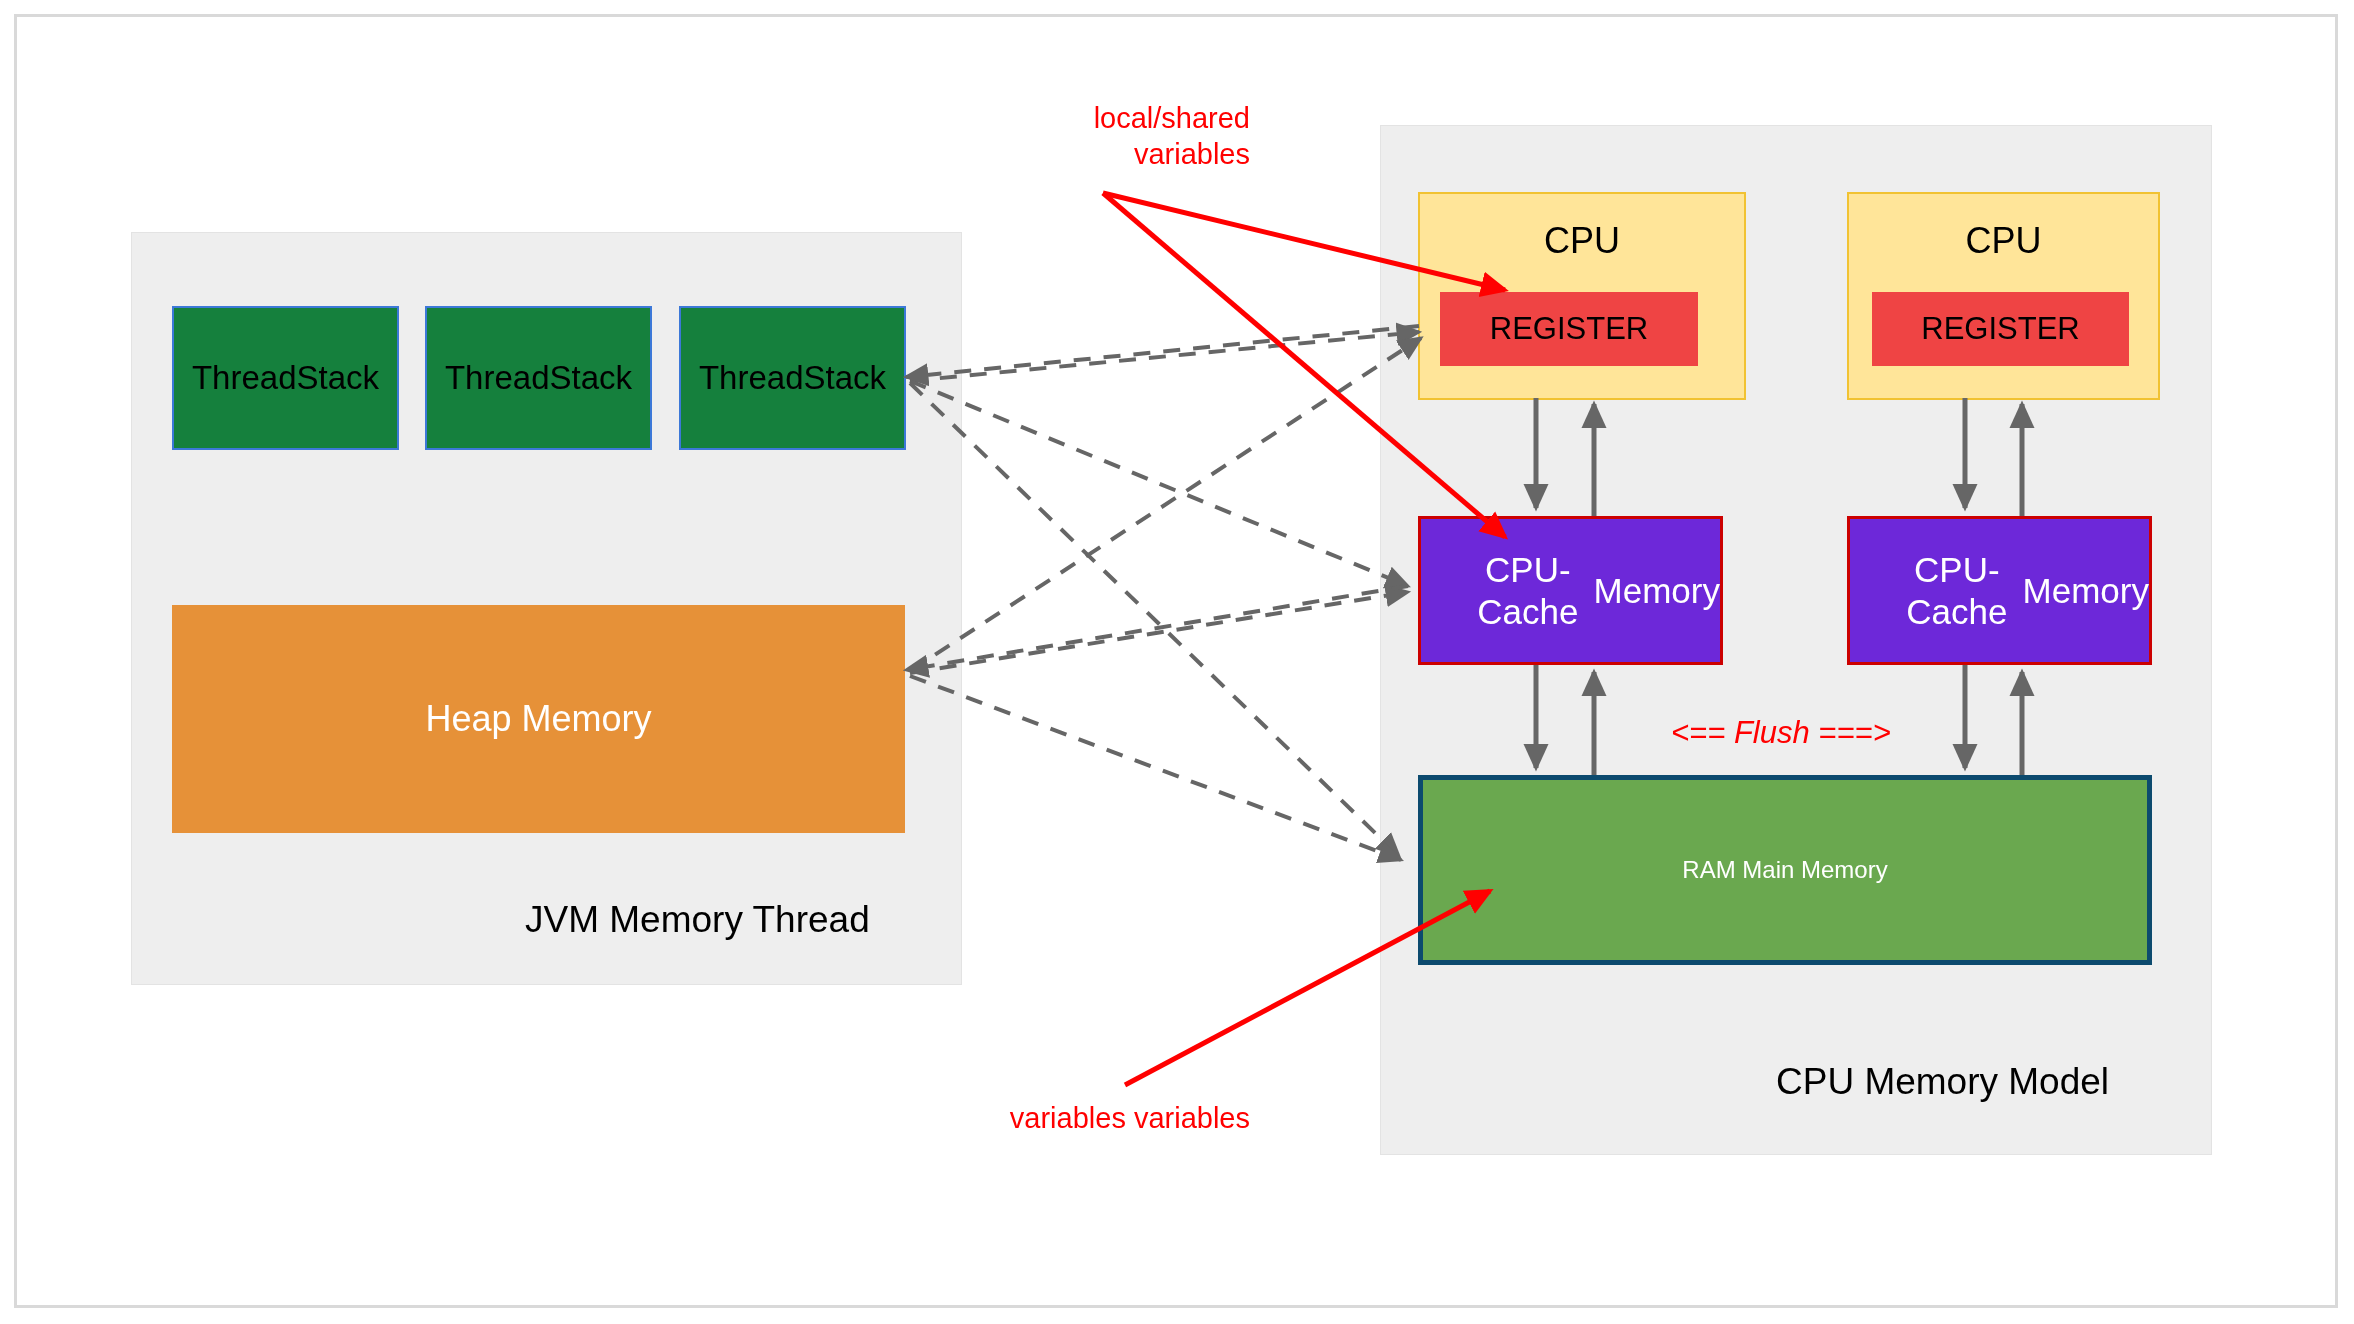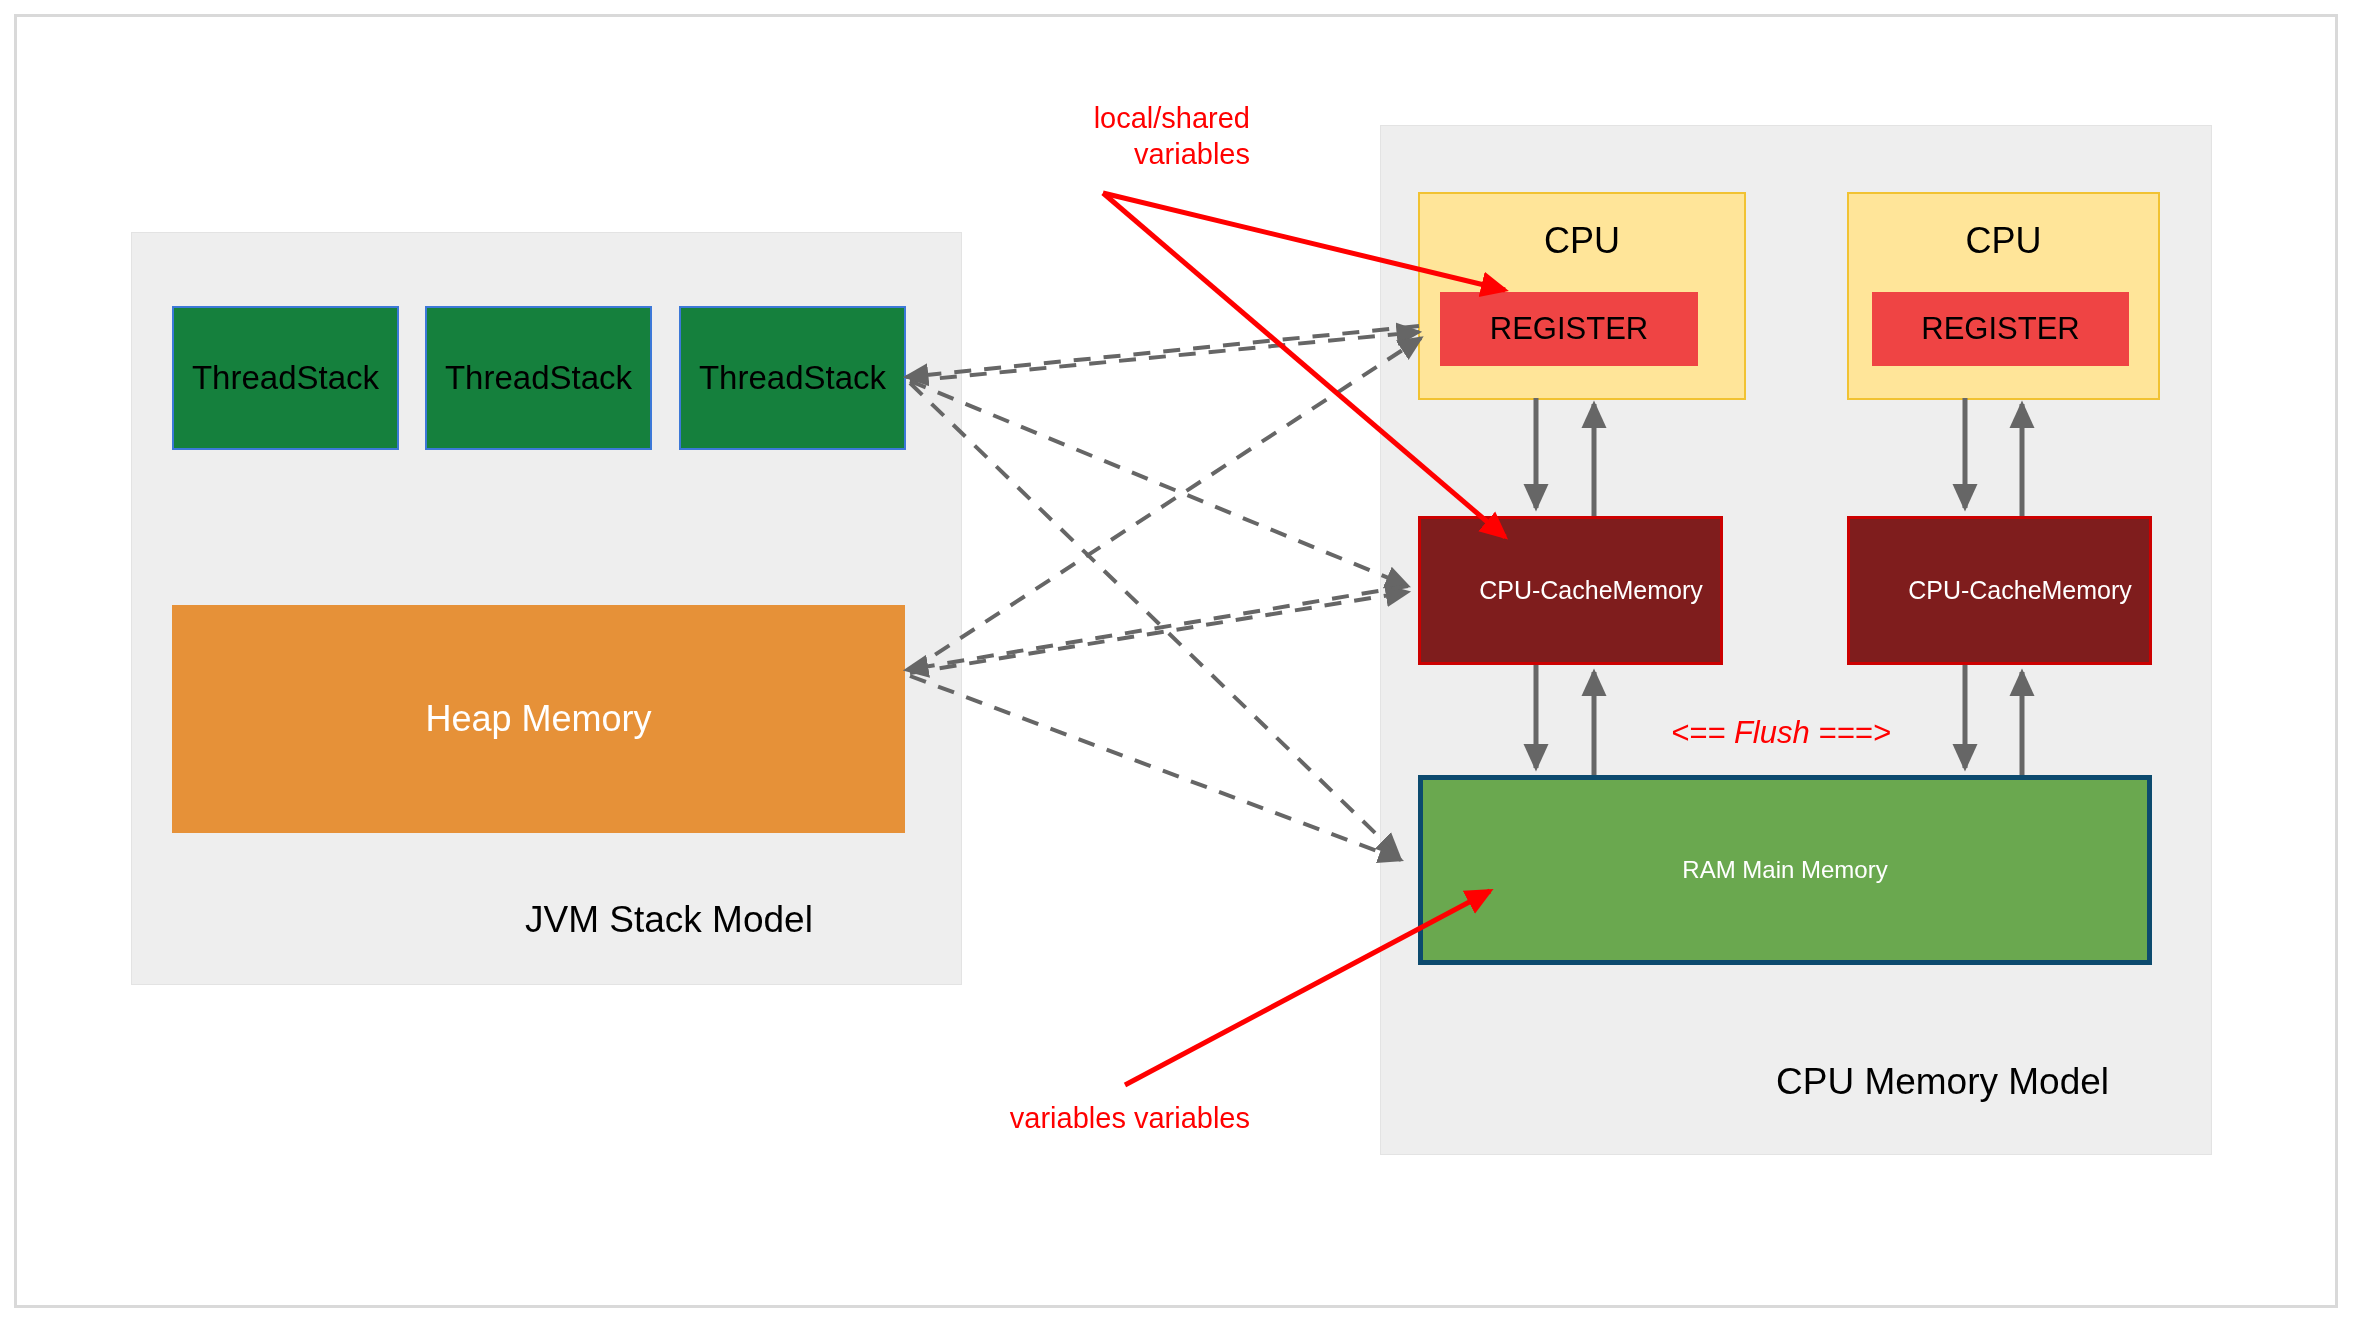--- a/index.html
+++ b/index.html
@@ -13,21 +13,21 @@
   .container-label{position:absolute;color:#000;font-size:37px;line-height:1.1;white-space:nowrap;}
 
   .node{position:absolute;box-sizing:border-box;display:flex;align-items:center;
         justify-content:center;text-align:center;line-height:1.18;}
 
   .thread-stack{background:#15803d;border:2px solid #3c78d8;color:#000;font-size:33px;}
   .heap{background:#e69138;border:2px solid #e69138;color:#ffffff;font-size:36px;}
   .cpu{background:#ffe599;border:2px solid #f1c232;color:#000;font-size:36px;
        align-items:flex-start;padding-top:26px;}
   .register{position:absolute;background:#ef4444;border:none;color:#000;font-size:31px;}
-  .cache{background:#7f1d1d;border:3px solid #cc0000;color:#ffffff;font-size:25px;padding-left:41px;}
+  .cache{background:#6d28d9;border:3px solid #cc0000;color:#ffffff;font-size:35px;padding-left:41px;}
   .ram{background:#6aa84f;border:5px solid #0c4a6e;color:#ffffff;font-size:24px;}
 
   .redlabel{position:absolute;color:#ff0000;font-size:29px;line-height:1.25;text-align:right;white-space:pre-line;}
   .flushlabel{position:absolute;color:#ff0000;font-size:31px;white-space:nowrap;font-style:italic;}
 
   svg.overlay{position:absolute;left:0;top:0;width:2354px;height:1324px;pointer-events:none;}
 </style>
 </head>
 <body>
 
@@ -44,21 +44,21 @@
       <span style="display:block">Thread</span>
       <span style="display:block">Stack</span>
     </div>
   <div class="node thread-stack" style="left:679px;top:306px;width:227px;height:144px;">
       <span style="display:block">Thread</span>
       <span style="display:block">Stack</span>
     </div>
 
   <div class="node heap" style="left:172px;top:557px;width:733px;height:228px;margin-top:48px;">Heap Memory</div>
 
-  <div class="container-label" style="left:525px;top:900px;">JVM Stack Model</div>
+  <div class="container-label" style="left:525px;top:900px;">JVM Memory Thread</div>
 
   <div class="container-box" style="left:1380px;top:125px;width:832px;height:1030px;"></div>
 
   <div class="node cpu" style="left:1418px;top:192px;width:328px;height:208px;">CPU</div>
   <div class="node register" style="left:1440px;top:292px;width:258px;height:74px;display:flex;align-items:center;justify-content:center;">REGISTER</div>
   <div class="node cache" style="left:1418px;top:516px;width:305px;height:149px;">
       <span style="display:block">CPU-Cache</span>
       <span style="display:block">Memory</span>
     </div>
 

